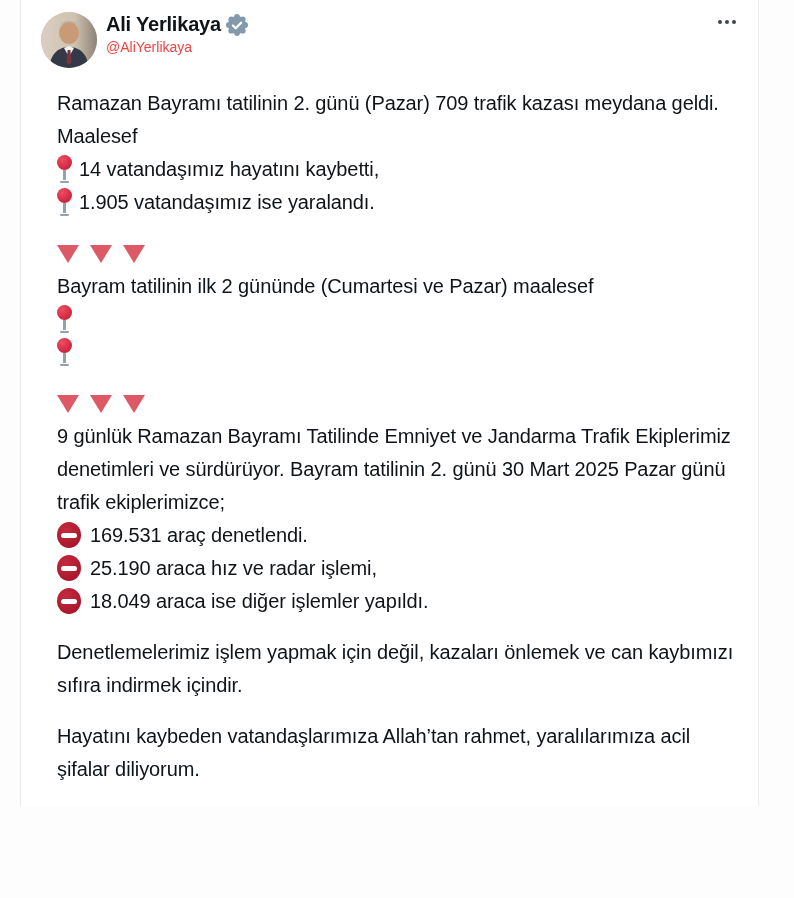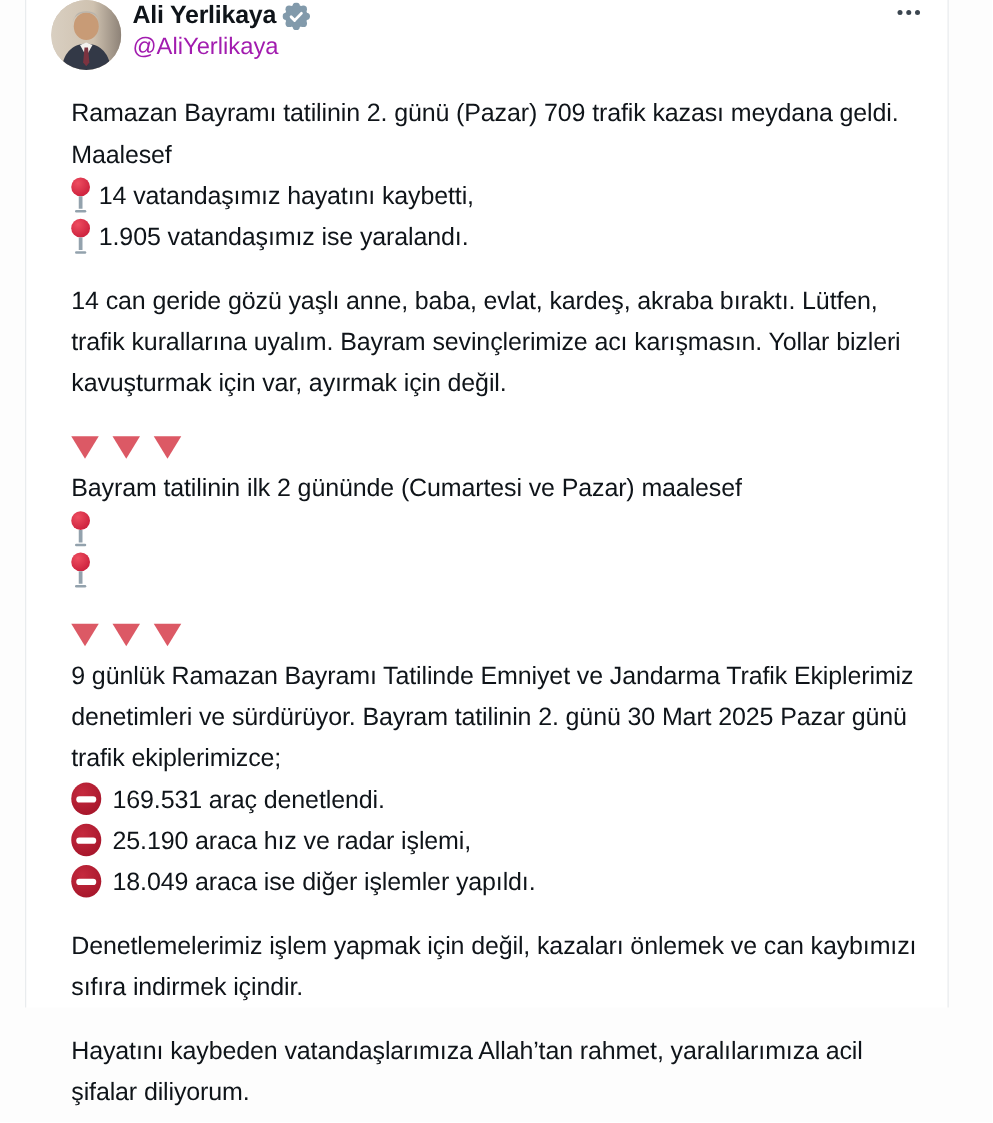--- a/index.html
+++ b/index.html
@@ -18,21 +18,21 @@
   .tweet-column {
     position: absolute;
     left: 20px;
     top: 0;
     width: 739px;
     height: 806px;
     box-sizing: border-box;
     background: #ffffff;
     border-left: 1px solid #e9ecee;
     border-right: 1px solid #e9ecee;
-    padding: 0 22px 0 20px;
+    padding: 12px 22px 0 20px;
   }
   
   .tweet-header {
     display: flex;
     align-items: flex-start;
   }
   .avatar {
     width: 56px;
     height: 56px;
     border-radius: 50%;
@@ -54,22 +54,22 @@
   }
   .display-name {
     font-size: 20px;
     font-weight: bold;
     color: #0f1419;
     letter-spacing: -0.2px;
     cursor: pointer;
   }
   .badge { margin-left: 5px; display: inline-flex; }
   .handle {
-    font-size: 19px;
-    color: #a21caf;
+    font-size: 14px;
+    color: #ef4444;
     margin-top: 3px;
     cursor: pointer;
   }
   .more-btn {
     border: none;
     background: transparent;
     display: flex;
     gap: 3px;
     padding: 6px;
     margin: 2px -6px 0 0;
@@ -203,23 +203,20 @@
       </button>
     </div>
 
     <div class="tweet-body">
         <div class="para">
           <div class="line"><span>Ramazan Bayramı tatilinin 2. günü (Pazar) 709 trafik kazası meydana geldi. Maalesef</span></div>
           <div class="line"><span class="e e-pin"><span class="foot"></span></span><span>14 vatandaşımız hayatını kaybetti,</span></div>
           <div class="line"><span class="e e-pin"><span class="foot"></span></span><span>1.905 vatandaşımız ise yaralandı.</span></div>
         </div>
         <div class="para">
-          <div class="line"><span>14 can geride gözü yaşlı anne, baba, evlat, kardeş, akraba bıraktı. Lütfen, trafik kurallarına uyalım. Bayram sevinçlerimize acı karışmasın. Yollar bizleri kavuşturmak için var, ayırmak için değil.</span></div>
-        </div>
-        <div class="para">
           <div class="line"><span class="e e-triangle-down"></span><span class="e e-triangle-down"></span><span class="e e-triangle-down"></span></div>
           <div class="line"><span>Bayram tatilinin ilk 2 gününde (Cumartesi ve Pazar) maalesef</span></div>
           <div class="line"><span class="e e-pin"><span class="foot"></span></span></div>
           <div class="line"><span class="e e-pin"><span class="foot"></span></span></div>
         </div>
         <div class="para">
           <div class="line"><span class="e e-triangle-down"></span><span class="e e-triangle-down"></span><span class="e e-triangle-down"></span></div>
           <div class="line"><span>9 günlük Ramazan Bayramı Tatilinde Emniyet ve Jandarma Trafik Ekiplerimiz denetimleri ve sürdürüyor. Bayram tatilinin 2. günü 30 Mart 2025 Pazar günü trafik ekiplerimizce;</span></div>
           <div class="line"><span class="e e-no-entry"></span><span>169.531 araç denetlendi.</span></div>
           <div class="line"><span class="e e-no-entry"></span><span>25.190 araca hız ve radar işlemi,</span></div>

